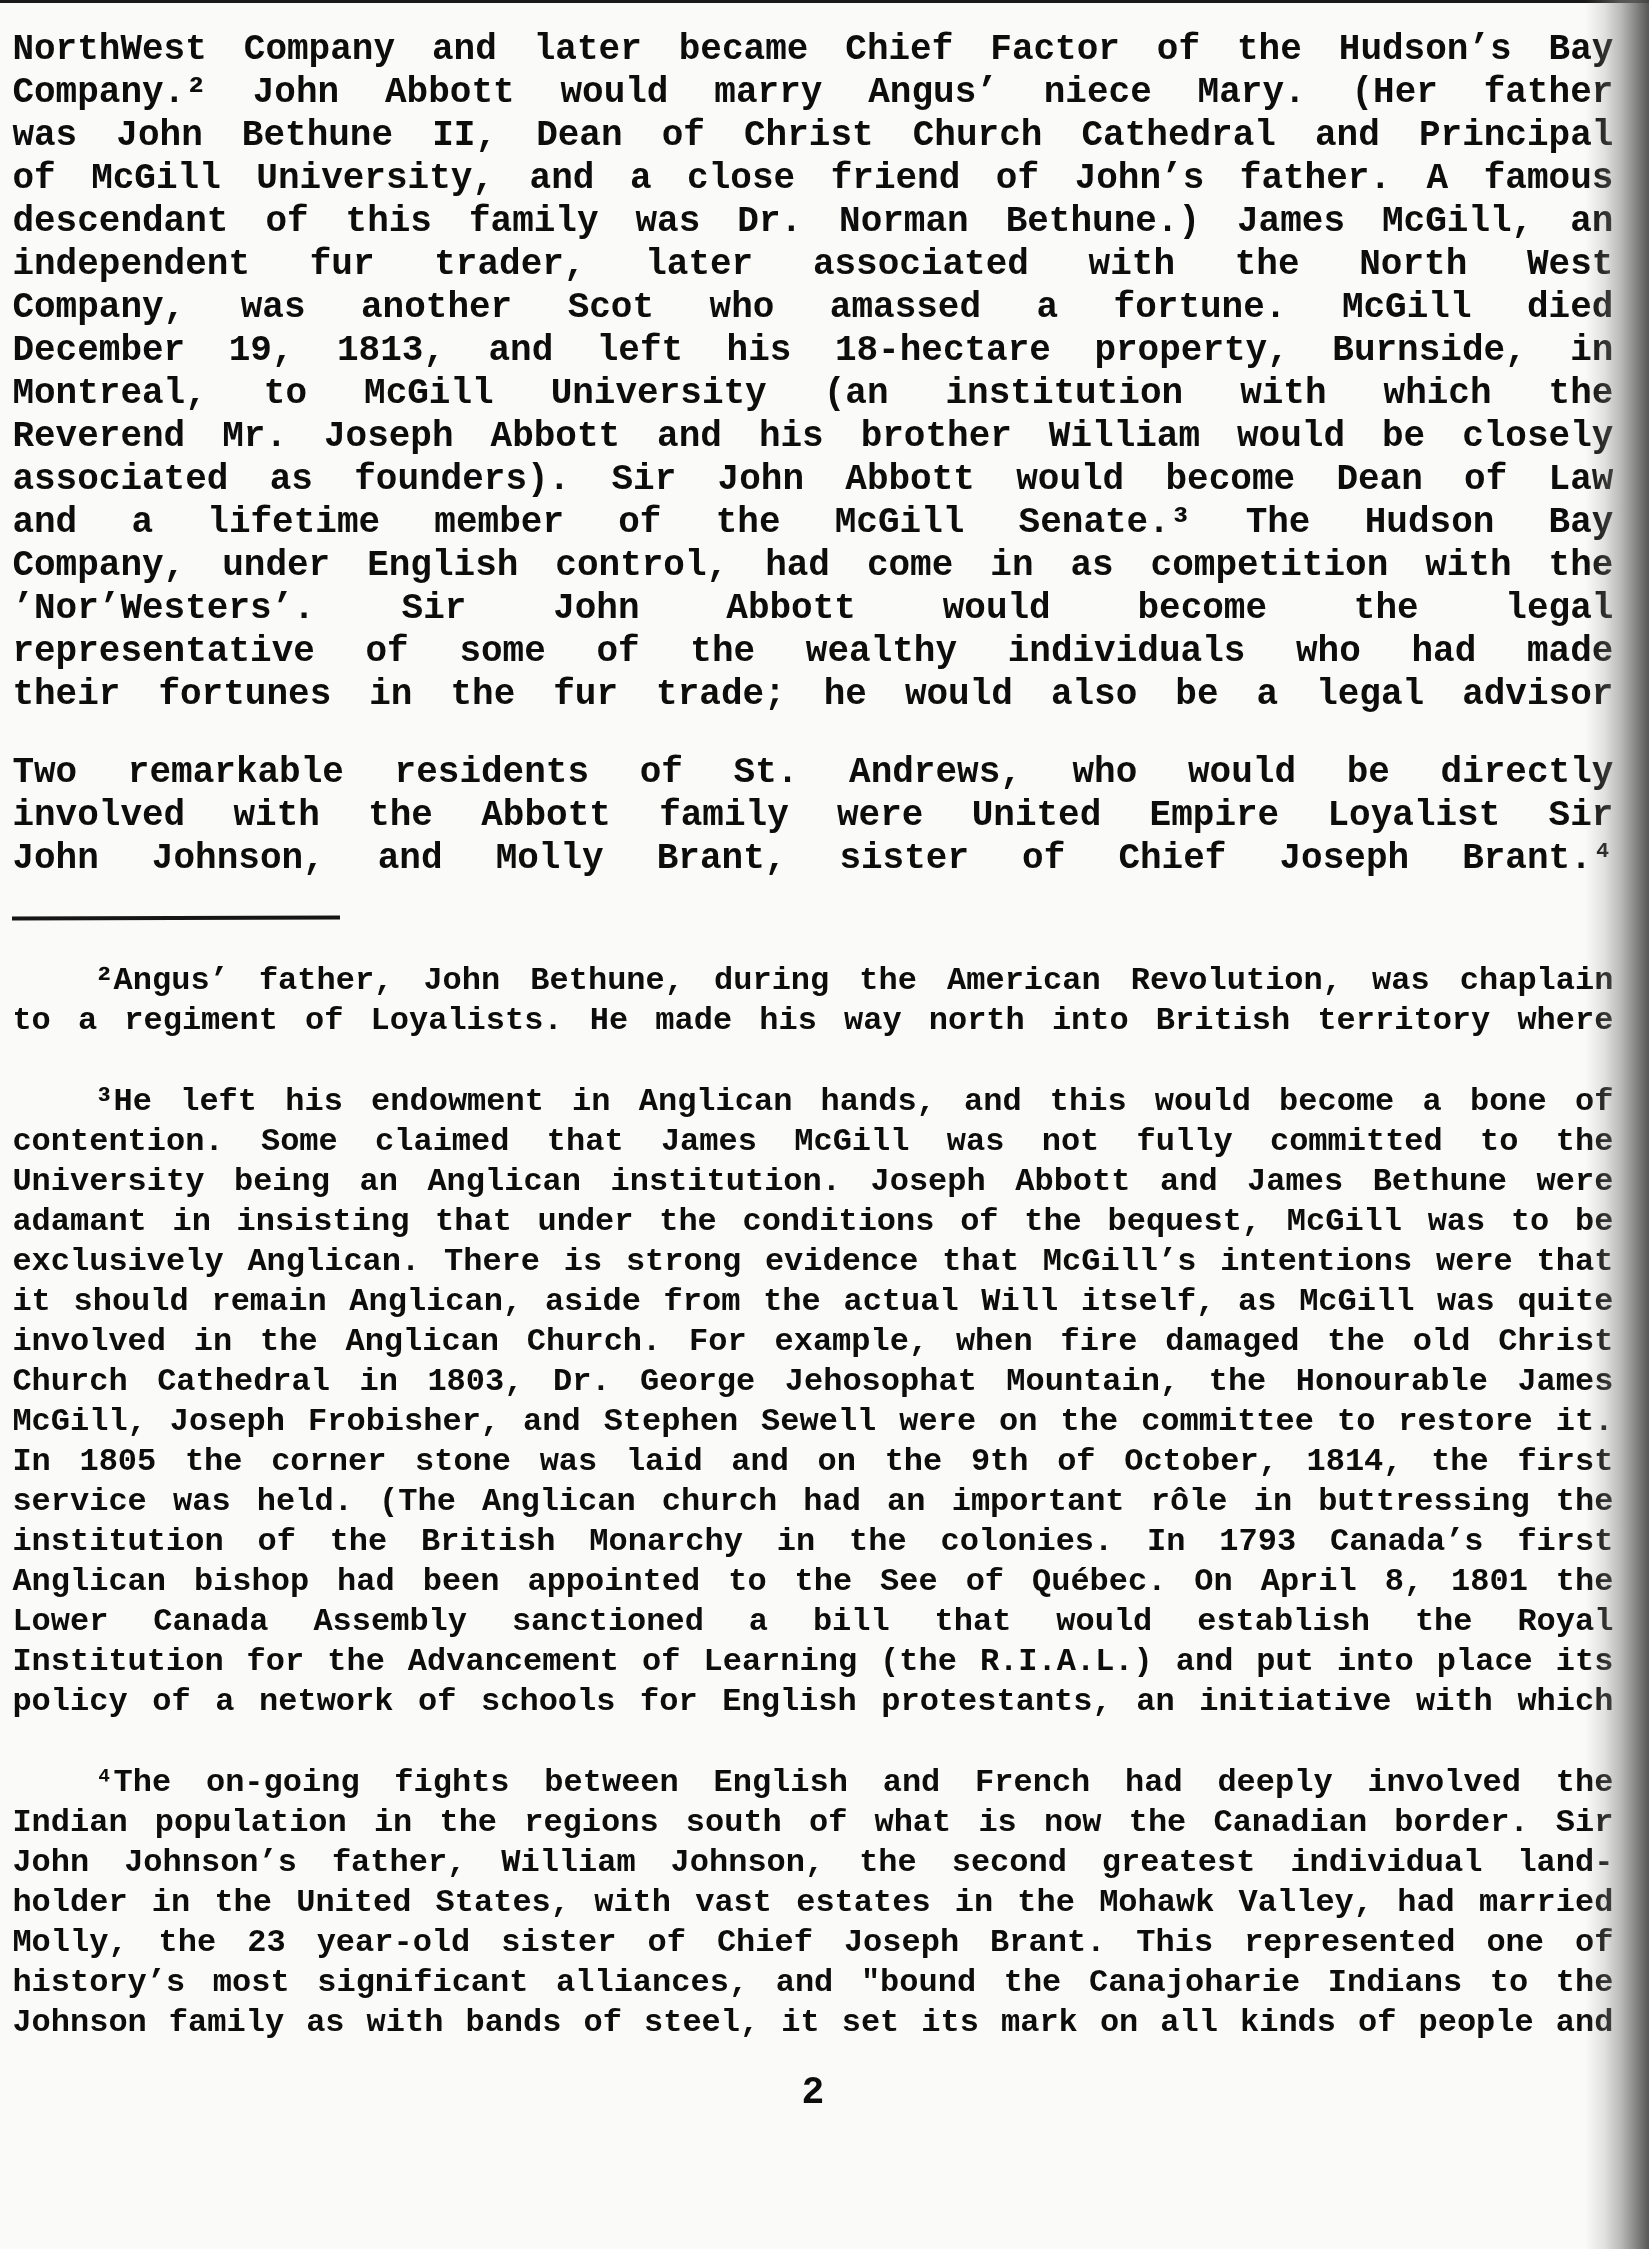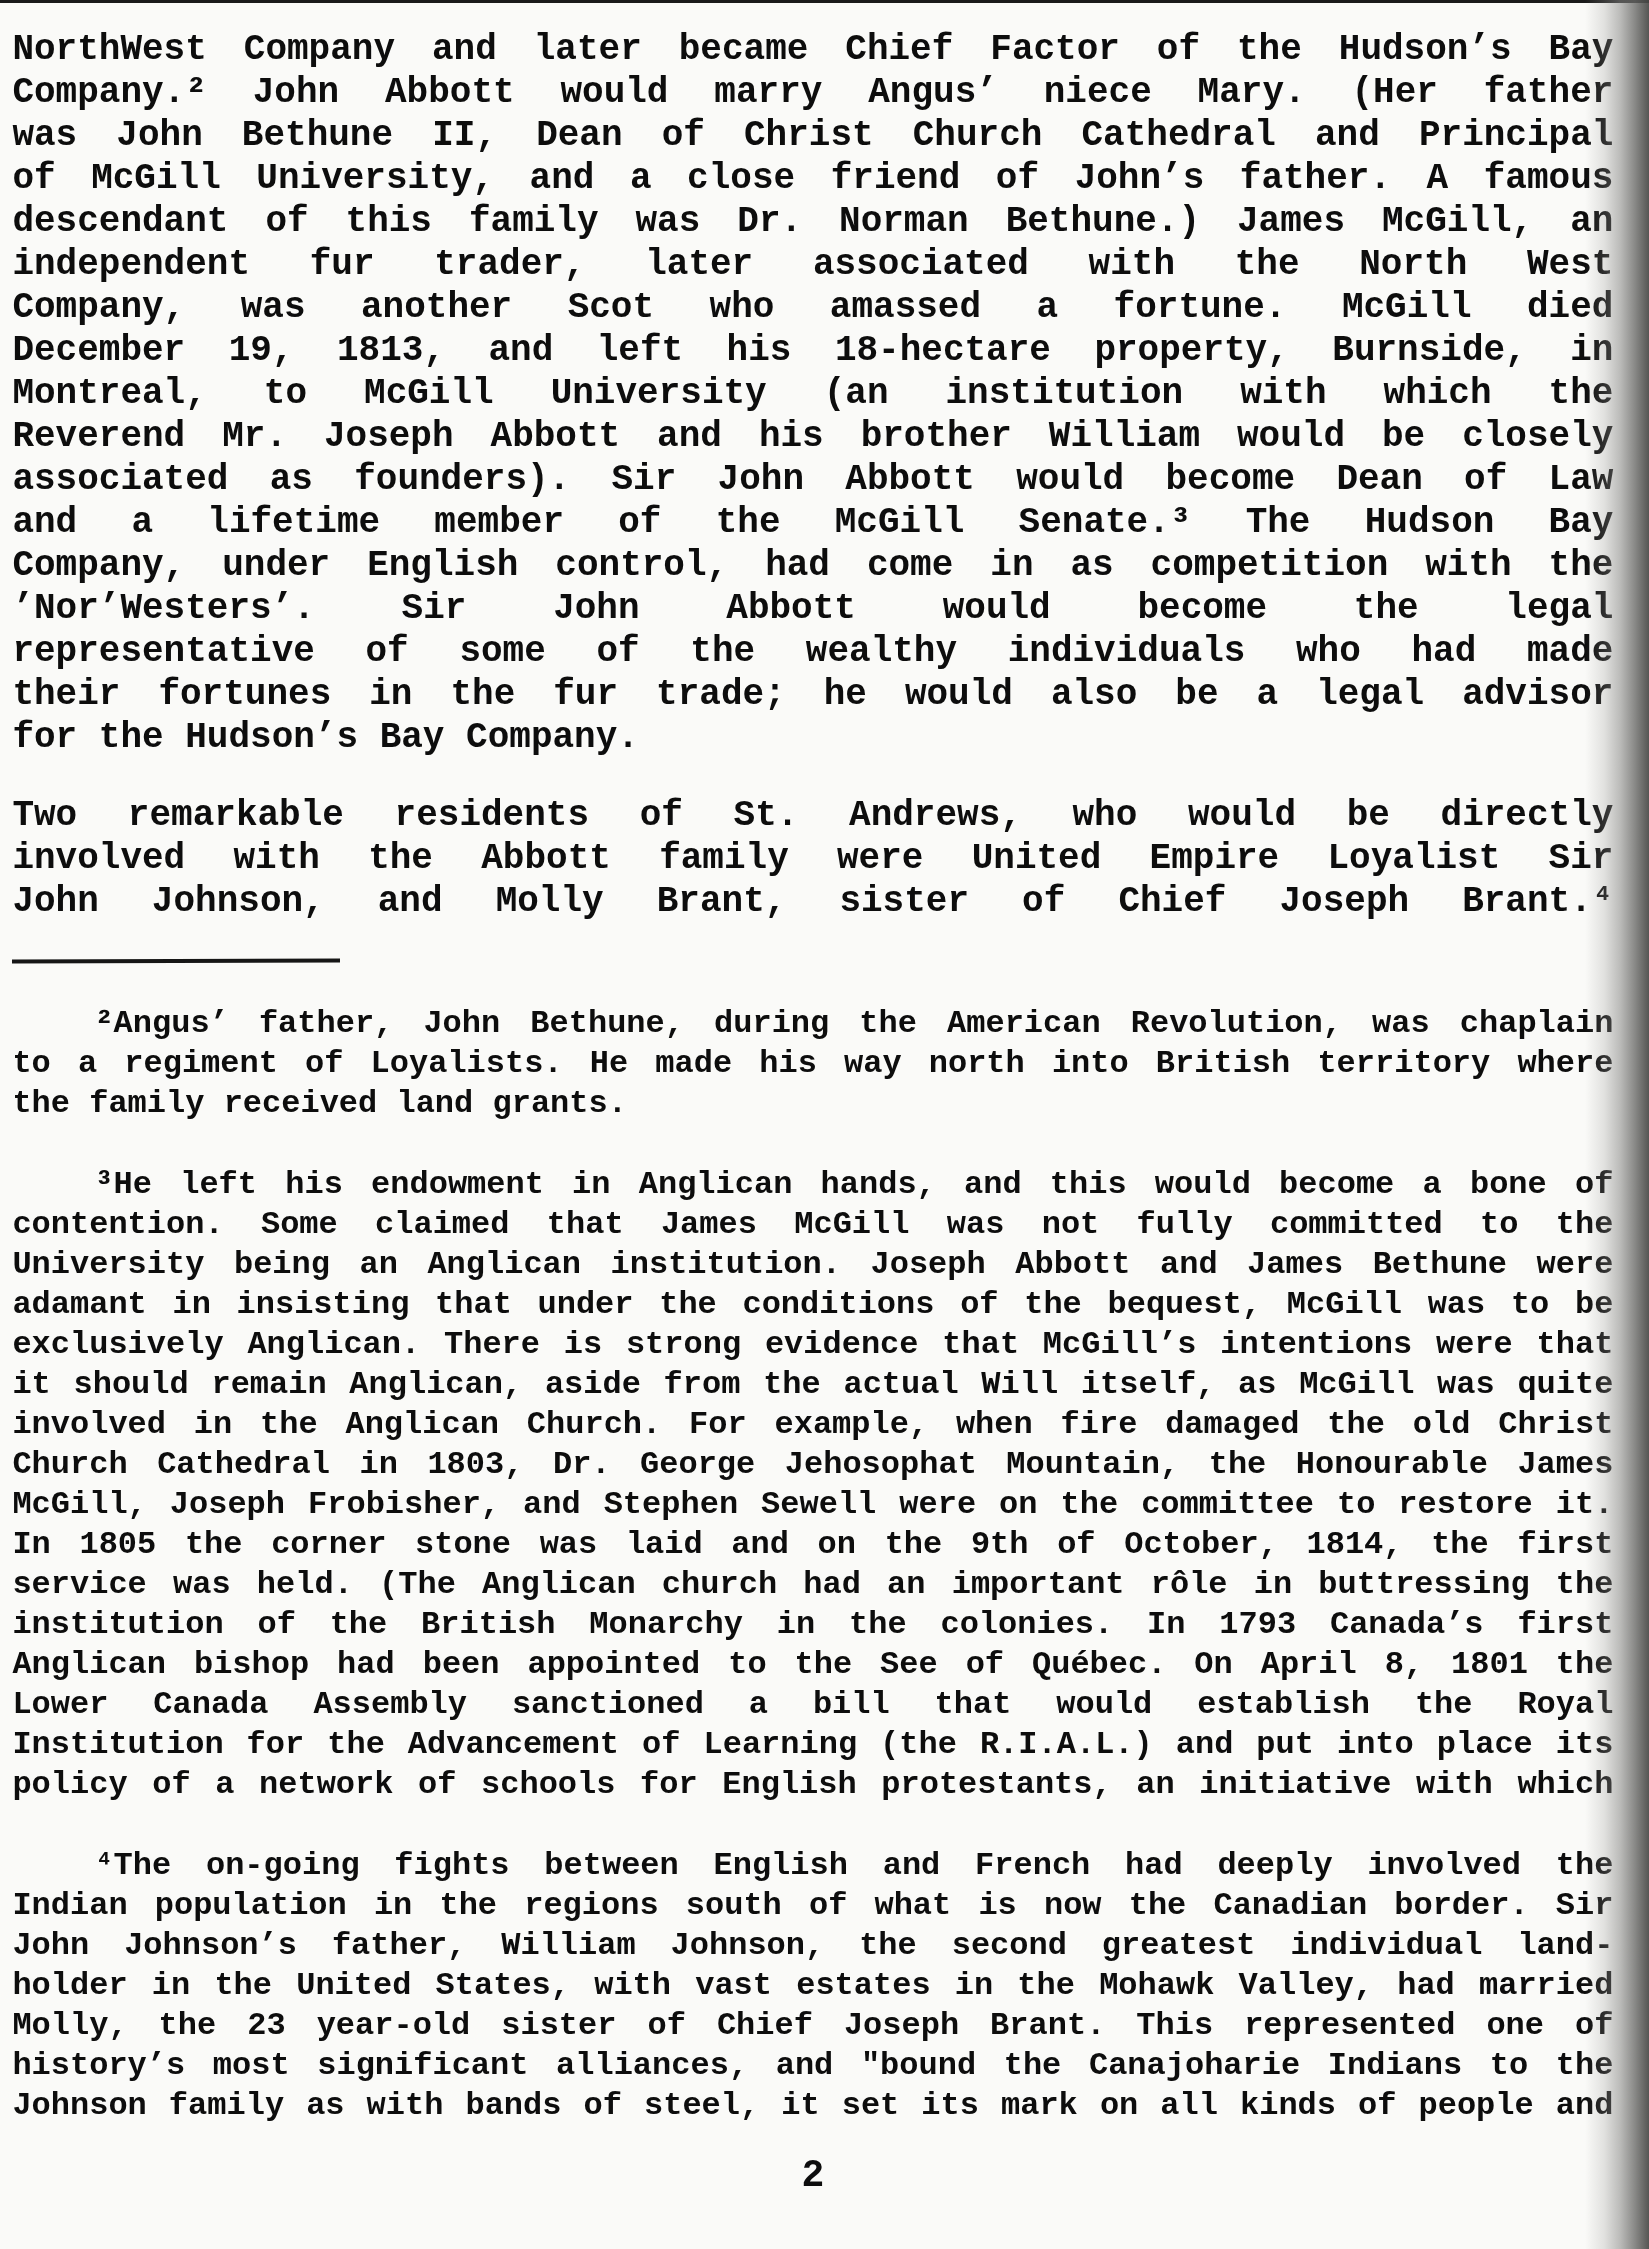--- a/index.html
+++ b/index.html
@@ -101,34 +101,32 @@
         <div class="line">Company, was another Scot who amassed a fortune. McGill died</div>
         <div class="line">December 19, 1813, and left his 18-hectare property, Burnside, in</div>
         <div class="line">Montreal, to McGill University (an institution with which the</div>
         <div class="line">Reverend Mr. Joseph Abbott and his brother William would be closely</div>
         <div class="line">associated as founders). Sir John Abbott would become Dean of Law</div>
         <div class="line">and a lifetime member of the McGill Senate.³ The Hudson Bay</div>
         <div class="line">Company, under English control, had come in as competition with the</div>
         <div class="line">’Nor’Westers’. Sir John Abbott would become the legal</div>
         <div class="line">representative of some of the wealthy individuals who had made</div>
         <div class="line">their fortunes in the fur trade; he would also be a legal advisor</div>
-        <div class="line last-left">for the Hudson’s Bay Company.</div>
       </div>
     <div class="para para-2">
         <div class="line">Two remarkable residents of St. Andrews, who would be directly</div>
         <div class="line">involved with the Abbott family were United Empire Loyalist Sir</div>
         <div class="line">John Johnson, and Molly Brant, sister of Chief Joseph Brant.⁴</div>
       </div>
 
     <div class="fn-rule"></div>
 
     <div class="fn fn-2">
         <div class="line">²Angus’ father, John Bethune, during the American Revolution, was chaplain</div>
         <div class="line">to a regiment of Loyalists. He made his way north into British territory where</div>
-        <div class="line last-left">the family received land grants.</div>
       </div>
     <div class="fn fn-3">
         <div class="line">³He left his endowment in Anglican hands, and this would become a bone of</div>
         <div class="line">contention. Some claimed that James McGill was not fully committed to the</div>
         <div class="line">University being an Anglican institution. Joseph Abbott and James Bethune were</div>
         <div class="line">adamant in insisting that under the conditions of the bequest, McGill was to be</div>
         <div class="line">exclusively Anglican. There is strong evidence that McGill’s intentions were that</div>
         <div class="line">it should remain Anglican, aside from the actual Will itself, as McGill was quite</div>
         <div class="line">involved in the Anglican Church. For example, when fire damaged the old Christ</div>
         <div class="line">Church Cathedral in 1803, Dr. George Jehosophat Mountain, the Honourable James</div>

